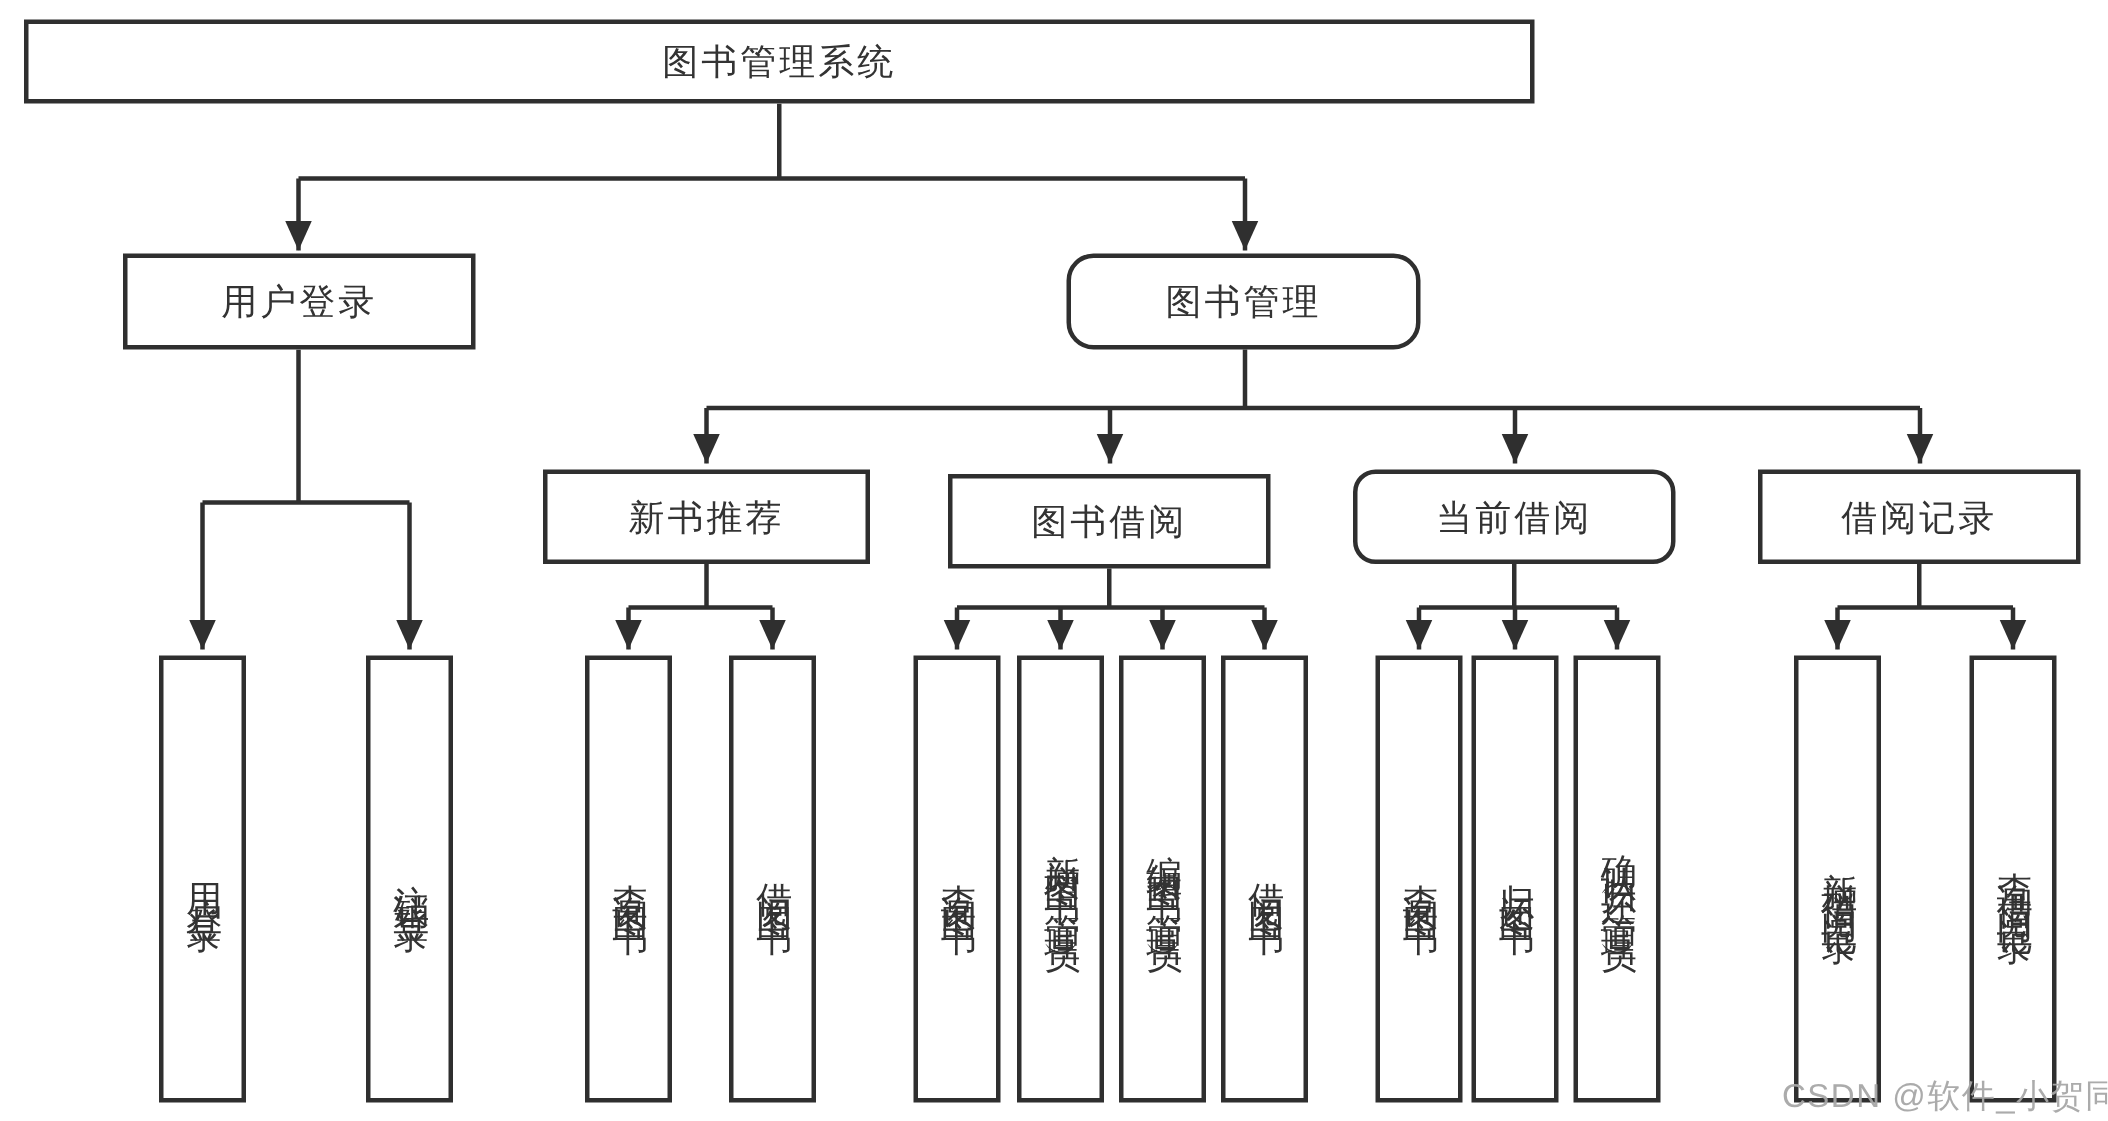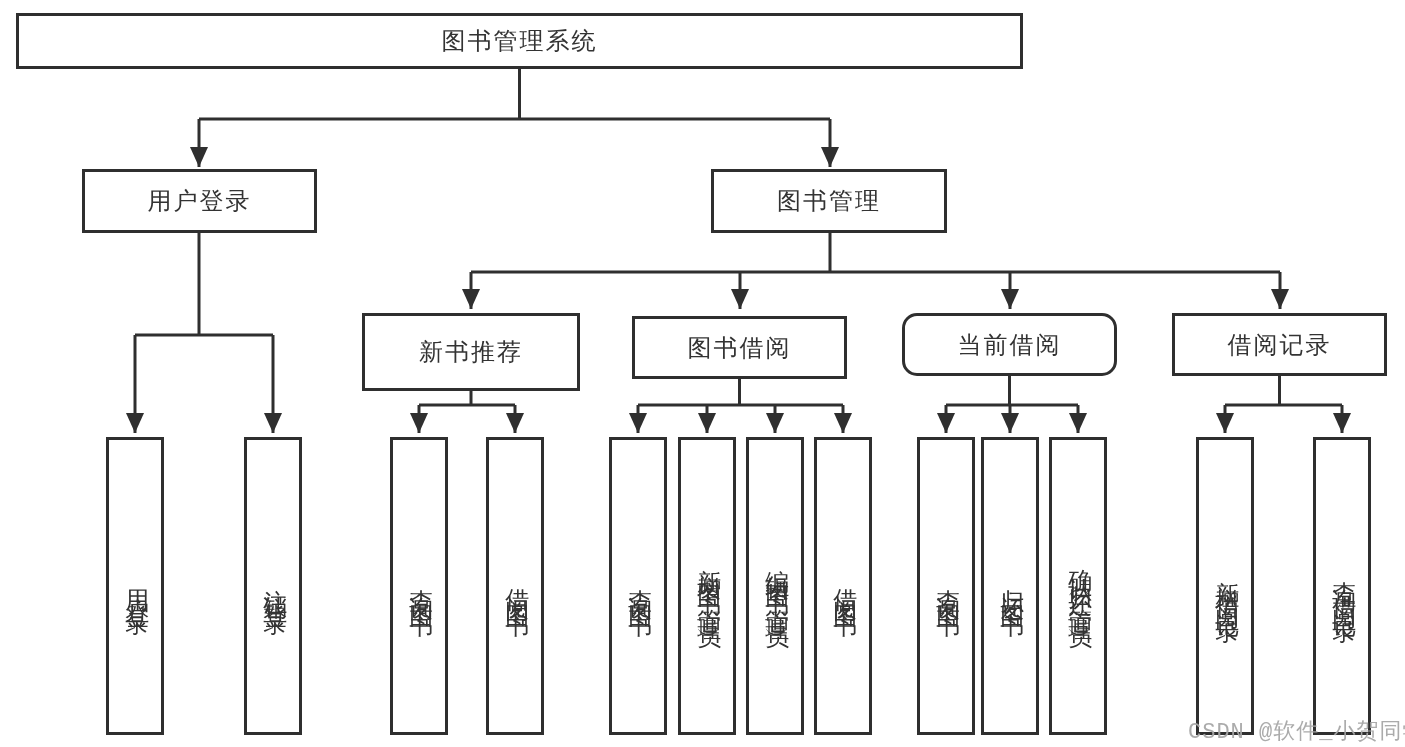--- a/index.html
+++ b/index.html
@@ -1,20 +1,20 @@
 <!DOCTYPE html>
 <html><head>
 <meta charset="utf-8">
 <style>
   html,body{margin:0;padding:0;background:#ffffff;}
   #canvas{
     position:relative;
     width:1405px;height:747px;
     background:#ffffff;
-    font-family:Liberation Mono, monospace;
+    font-family:Liberation Sans, sans-serif;
     color:#2e2e2e;
     overflow:hidden;
   }
   #edges{position:absolute;left:0;top:0;z-index:1;}
   .node{
     position:absolute;
     box-sizing:border-box;
     border:3px solid #2f2f2f;
     background:#ffffff;
     display:flex;align-items:center;justify-content:center;
@@ -30,22 +30,22 @@
     writing-mode:vertical-rl;
     text-orientation:mixed;
     font-size:24px;
     letter-spacing:8px;
     color:#333333;
     line-height:1.1;
   }
   
   #n-root{left:16px;top:13px;width:1007px;height:56px;}
   #n-l2-user{left:82px;top:169px;width:235px;height:64px;}
-  #n-l2-book{left:711px;top:169px;width:236px;height:64px;}
-  #n-l3-newbook{left:362px;top:313px;width:218px;height:78px;}
+  #n-l2-book{left:711px;top:169px;width:236px;height:64px;border-radius:18px;}
+  #n-l3-newbook{left:362px;top:313px;width:218px;height:63px;}
   #n-l3-borrow{left:632px;top:316px;width:215px;height:63px;}
   #n-l3-current{left:902px;top:313px;width:215px;height:63px;border-radius:15px;}
   #n-l3-record{left:1172px;top:313px;width:215px;height:63px;}
   .leaf{top:437px;width:58px;height:298px;}
   #n-ul1{left:106px;}
   #n-ul2{left:244px;}
   #n-nb1{left:390px;}
   #n-nb2{left:486px;}
   #n-bb1{left:609px;}
   #n-bb2{left:678px;}

